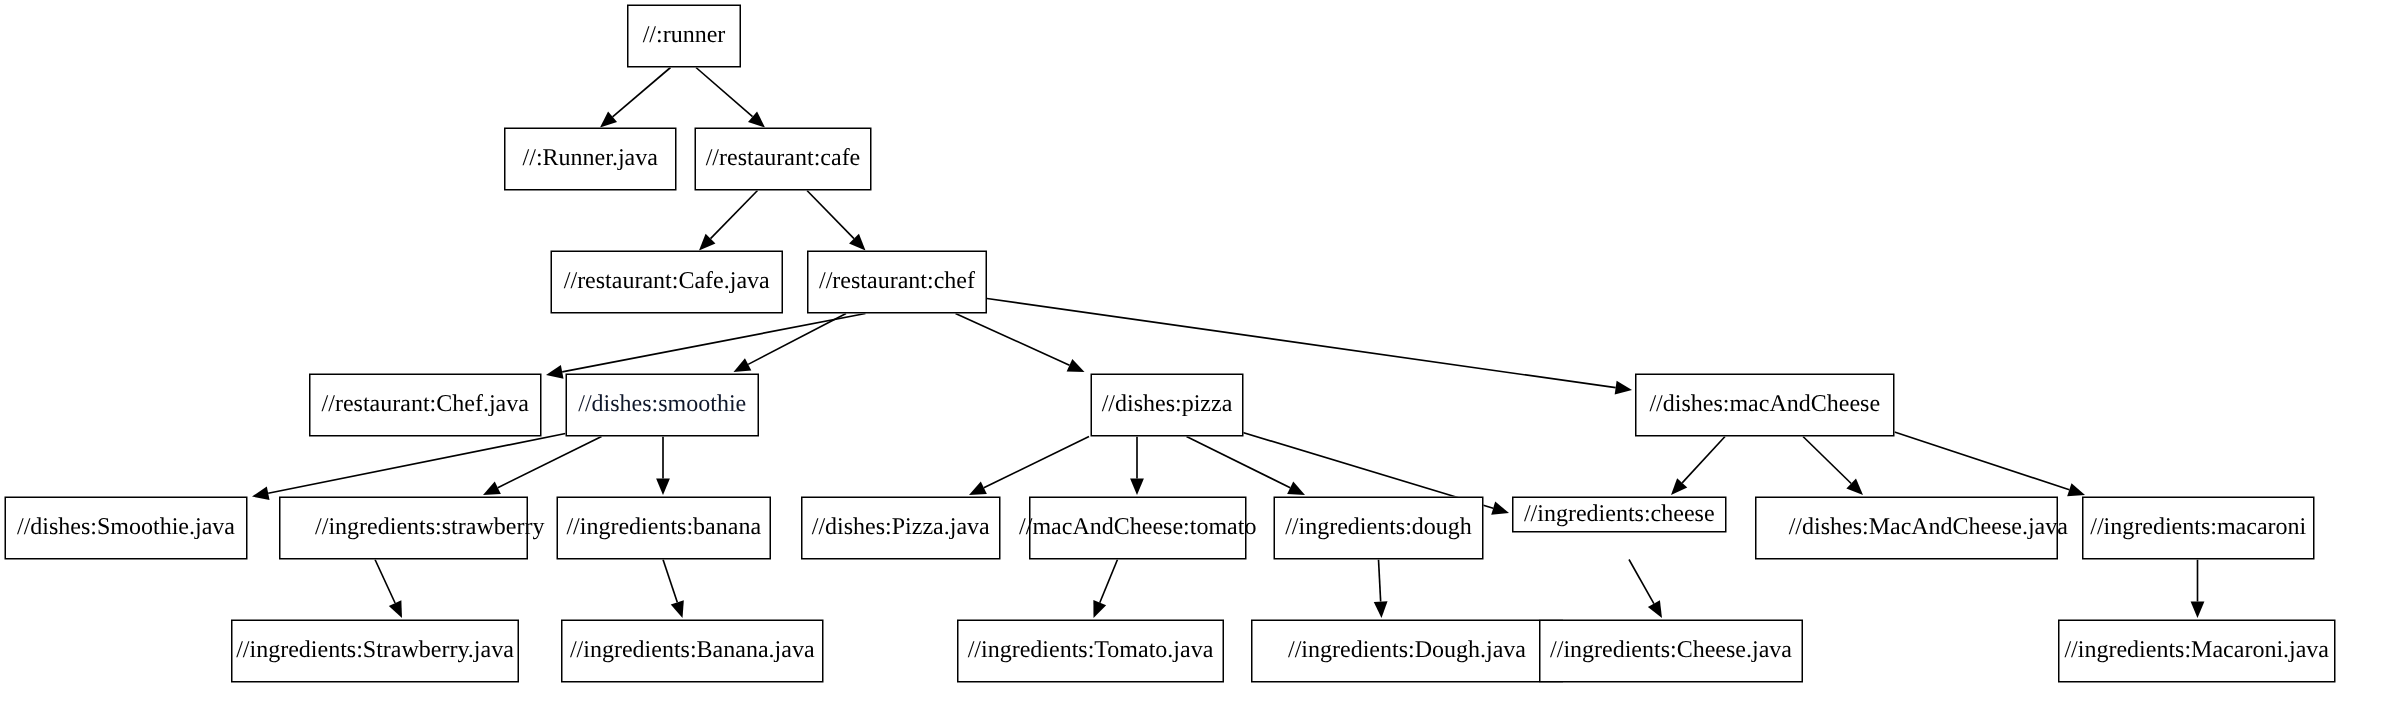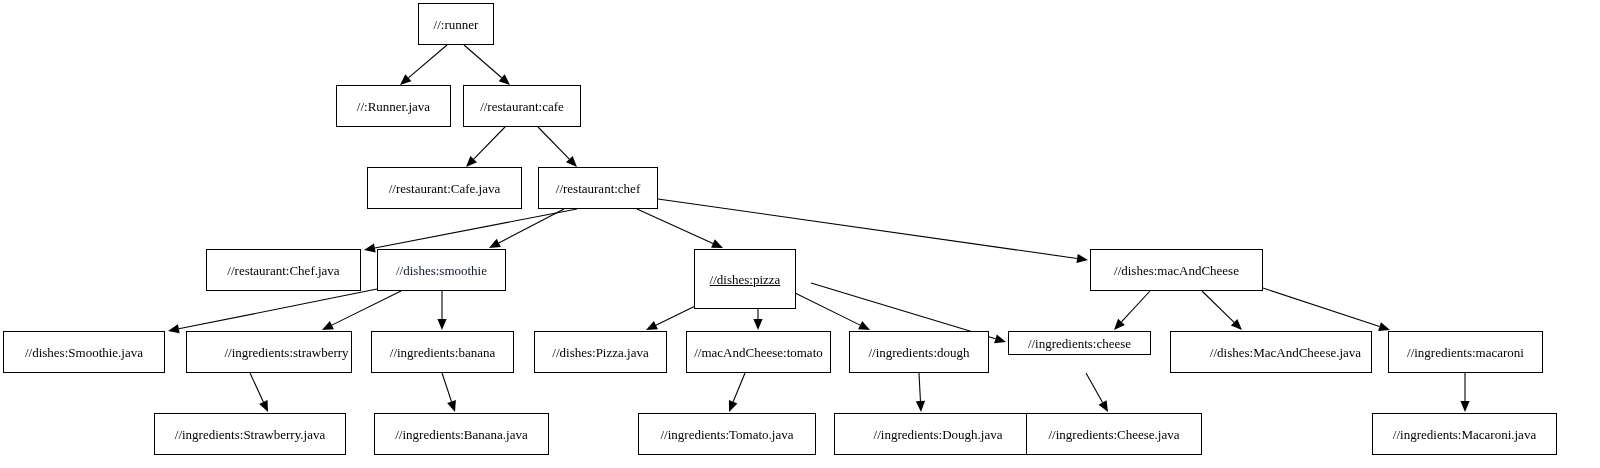--- a/index.html
+++ b/index.html
@@ -23,21 +23,21 @@
     height: 468px;
   }
   .node {
     position: absolute;
     box-sizing: border-box;
     border: 1px solid #000000;
     background: #ffffff;
     display: flex;
     align-items: center;
     justify-content: center;
-    font-size: 13px;
+    font-size: 16px;
     color: #000000;
     line-height: 1;
     white-space: nowrap;
     letter-spacing: 0px;
   }
   .node .lbl {
     pointer-events: none;
   }
 </style>
 </head>
@@ -157,21 +157,21 @@
       </div>
       <div class="node" style="left: 538px; top: 167px; width: 120px; height: 42px; border-color: rgb(0, 0, 0); background: rgb(255, 255, 255);">
         <span class="lbl" style="color: rgb(0, 0, 0);">//restaurant:chef</span>
       </div>
       <div class="node" style="left: 206px; top: 249px; width: 155px; height: 42px; border-color: rgb(0, 0, 0); background: rgb(255, 255, 255);">
         <span class="lbl" style="color: rgb(0, 0, 0);">//restaurant:Chef.java</span>
       </div>
       <div class="node" style="left: 377px; top: 249px; width: 129px; height: 42px; border-color: rgb(0, 0, 0); background: rgb(255, 255, 255);">
         <span class="lbl" style="color: #0f172a;">//dishes:smoothie</span>
       </div>
-      <div class="node" style="left: 694px; top: 249px; width: 102px; height: 60px; border-color: rgb(0, 0, 0); background: rgb(255, 255, 255); text-decoration: underline;">
+      <div class="node" style="left: 727px; top: 249px; width: 102px; height: 42px; border-color: rgb(0, 0, 0); background: rgb(255, 255, 255);">
         <span class="lbl" style="color: rgb(0, 0, 0);">//dishes:pizza</span>
       </div>
       <div class="node" style="left: 1090px; top: 249px; width: 173px; height: 42px; border-color: rgb(0, 0, 0); background: rgb(255, 255, 255);">
         <span class="lbl" style="color: rgb(0, 0, 0);">//dishes:macAndCheese</span>
       </div>
       <div class="node" style="left: 3px; top: 331px; width: 162px; height: 42px; border-color: rgb(0, 0, 0); background: rgb(255, 255, 255);">
         <span class="lbl" style="color: rgb(0, 0, 0);">//dishes:Smoothie.java</span>
       </div>
       <div class="node" style="left: 186px; top: 331px; width: 166px; height: 42px; border-color: rgb(0, 0, 0); background: rgb(255, 255, 255);">
         <span class="lbl" style="color: rgb(0, 0, 0); margin-left: 35px;">//ingredients:strawberry</span>

